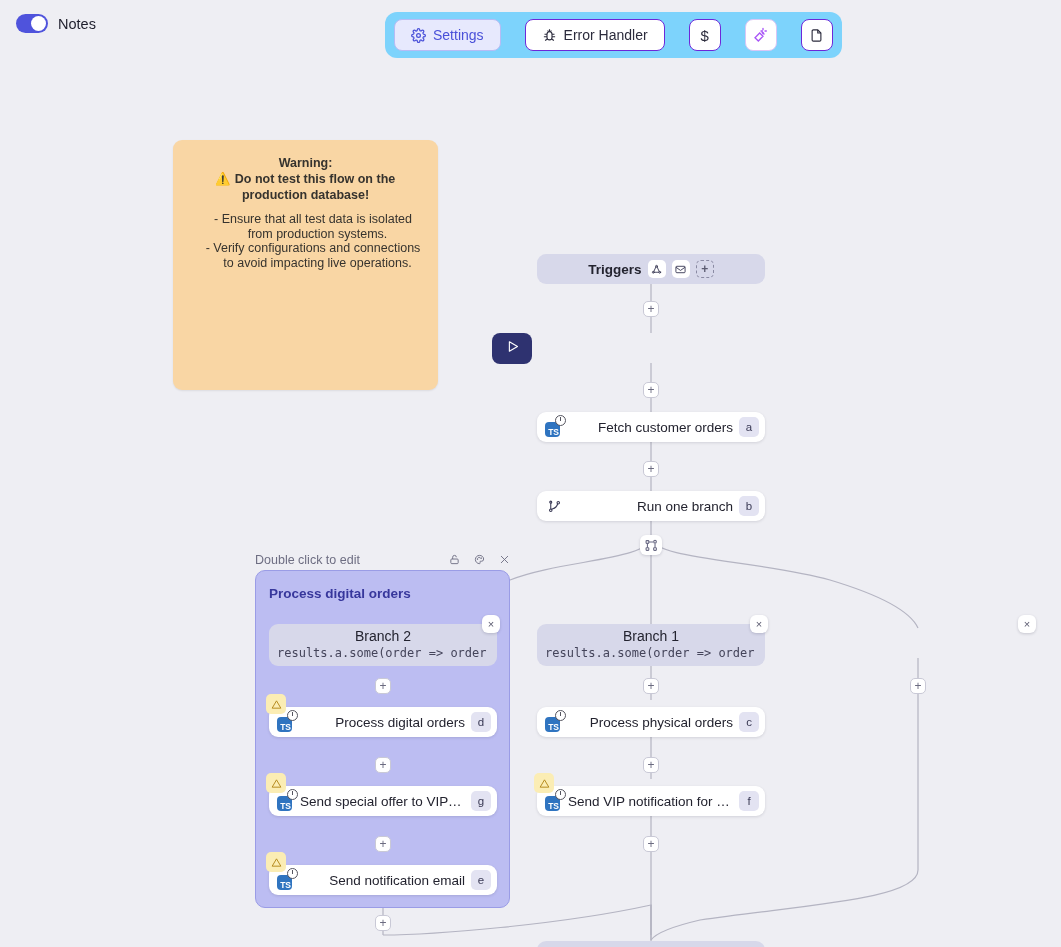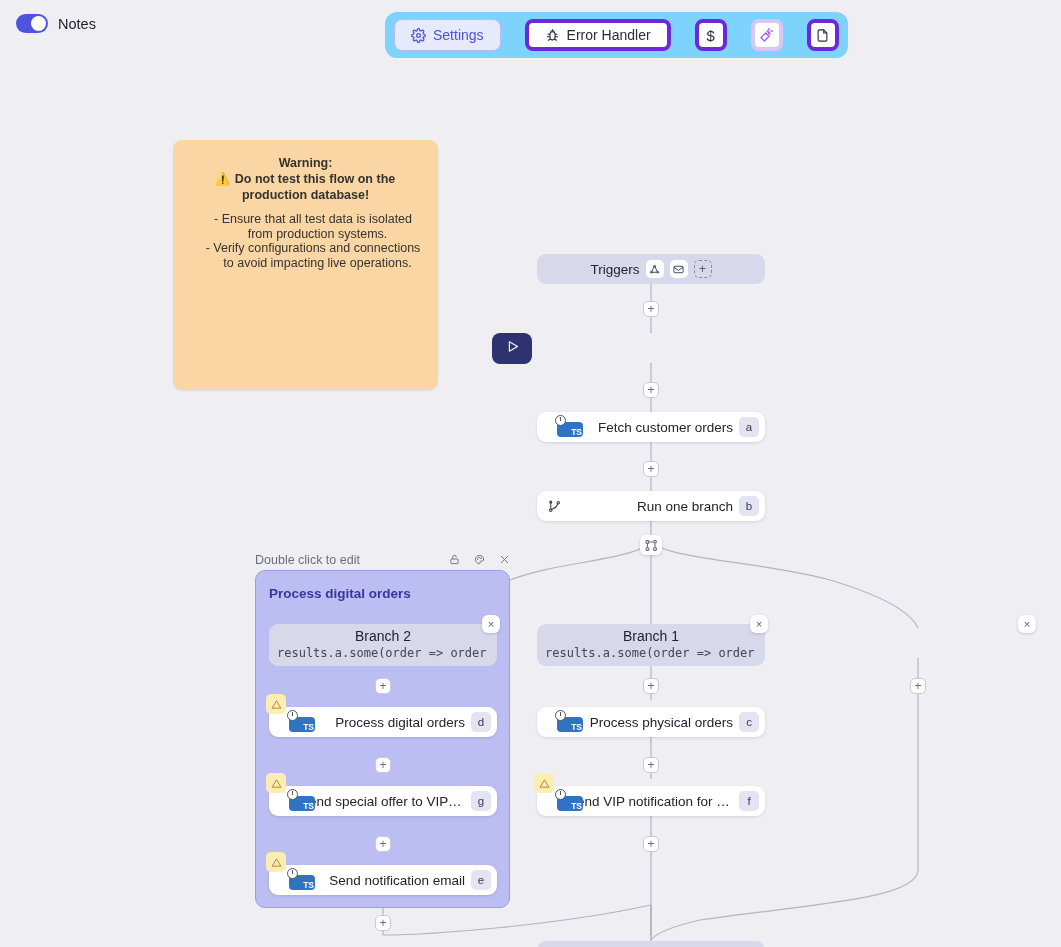--- a/index.html
+++ b/index.html
@@ -15,21 +15,21 @@
   
   .topbar { position: absolute; left: 0; top: 0; width: 1061px; height: 58px; }
   .notes-wrap { position: absolute; left: 16px; top: 14px; display: flex; align-items: center; gap: 10px; }
   .toggle { width: 32px; height: 19px; border-radius: 10px; background: #4f53dc; position: relative; cursor: pointer; }
   .toggle::after { content: ""; position: absolute; right: 2px; top: 2px; width: 15px; height: 15px; border-radius: 50%; background: #fff; }
   .notes-label { font-size: 14.5px; color: #1d1d2b; }
 
   .btn-group { position: absolute; left: 385px; top: 12px; display: flex; align-items: center; gap: 24px;
                background: #7dd3fc; border-radius: 12px; padding: 7px 9px; }
   .tbtn { display: flex; align-items: center; justify-content: center; gap: 7px;
-          height: 32px; border-radius: 8px; background: #fff; border: 4px solid #6d28d9;
+          height: 32px; border-radius: 8px; background: #fff; border: 1px solid #6d28d9;
           font-size: 14px; color: #2b2b3c; cursor: pointer; padding: 0 16px; }
   .tbtn.active { background: #e7e9fd; border: 1px solid #b6bbf5; color: #4950d9; }
   .tbtn.icon-only { width: 32px; padding: 0; }
   .tbtn.magic { border-color: #d8c6f6; }
   .tbtn svg { display: block; }
 
   
   .note { position: absolute; left: 173px; top: 140px; width: 265px; height: 250px;
           background: #f9d6a4; border-radius: 9px; padding: 15px 17px;
           box-shadow: 0 1px 2px rgba(0,0,0,.08); text-align: center; }
@@ -42,21 +42,21 @@
   
   .node { position: absolute; display: flex; align-items: center; border-radius: 9px; height: 30px;
           font-size: 13.5px; color: #23232f; }
   .node-white { background: #fff; box-shadow: 0 1px 3px rgba(20,20,50,.13); }
   .node-lav { background: #d7d8ea; }
   .node-title { flex: 1; text-align: right; white-space: nowrap; overflow: hidden; text-overflow: ellipsis; padding: 0 6px; }
   .node-key { width: 20px; height: 20px; border-radius: 5px; background: #e3e3f2; color: #3a3a55;
               font-size: 11.5px; display: flex; align-items: center; justify-content: center; margin-right: 6px; flex: none; }
 
   .ts-icon { position: relative; width: 17px; height: 17px; flex: none; margin-left: 8px; }
-  .ts-icon .sq { position: absolute; left: 12px; top: 3px; width: 26px; height: 15px; border-radius: 4px; background: #2f74c0;
+  .ts-icon .sq { position: absolute; left: 0; top: 3px; width: 15px; height: 15px; border-radius: 4px; background: #2f74c0;
                  color: #fff; font-size: 8.5px; font-weight: bold; display: flex; align-items: flex-end; justify-content: flex-end;
                  padding: 0 1px 0 0; line-height: 1; }
   .ts-icon .clock { position: absolute; right: -4px; top: -4px; width: 11px; height: 11px; border-radius: 50%;
                     background: #fff; border: 1.2px solid #55555f; }
   .ts-icon .clock::after { content: ""; position: absolute; left: 4px; top: 1.5px; width: 1.2px; height: 4px; background: #55555f; }
 
   .warn-badge { position: absolute; width: 20px; height: 20px; border-radius: 5px; background: #fbedb4;
                 display: flex; align-items: center; justify-content: center; z-index: 6; }
   .warn-badge svg { display: block; }
 
@@ -176,21 +176,21 @@
     <div class="note-title">
       <div>Warning:</div>
       <div>⚠️ Do not test this flow on the production database!</div>
     </div>
     <ul class="note-list">
       <li>Ensure that all test data is isolated from production systems.</li>
       <li>Verify configurations and connections to avoid impacting live operations.</li>
     </ul>
   </div>
 
-  <div class="node node-lav" style="left:537px; top:254px; width:228px; justify-content:center;">
+  <div class="node node-lav" style="left:537px; top:254px; width:228px; justify-content:center;font-weight:bold;">
     <span style="font-size:13.5px;">Triggers</span>
     <span class="trig-icon">
       <svg width="11" height="11" viewBox="0 0 24 24" fill="none" stroke="#3a3a55" stroke-width="2" stroke-linecap="round">
         <circle cx="12" cy="5" r="2"></circle>
           <circle cx="5" cy="18" r="2"></circle>
           <circle cx="19" cy="18" r="2"></circle>
         <path d="M10.5 6.7 6.3 16M13.5 6.7 17.7 16M7 18h10"></path>
       </svg>
     </span>
     <span class="trig-icon">

